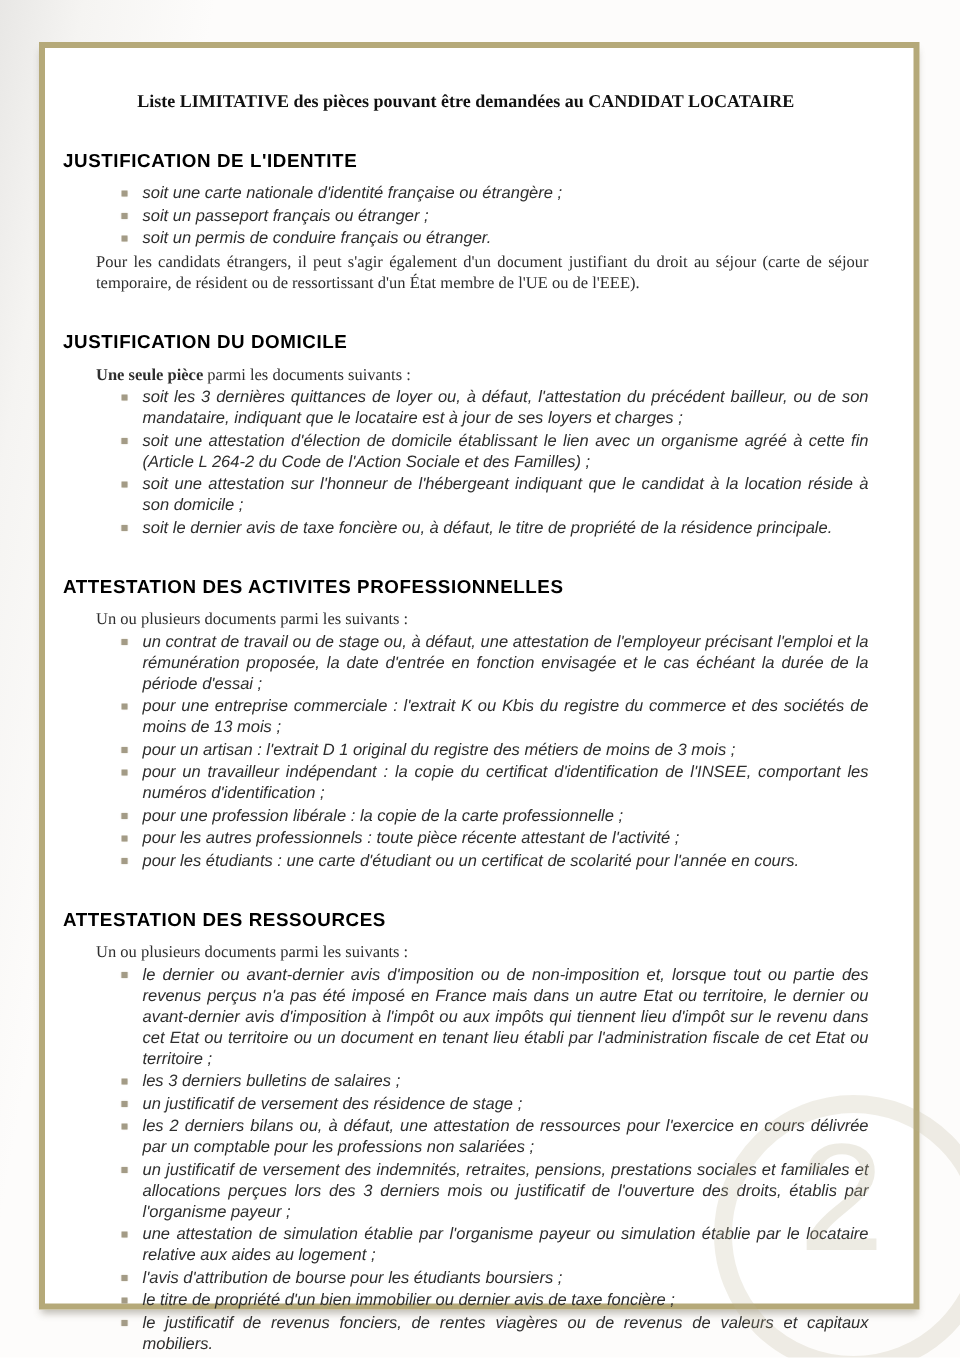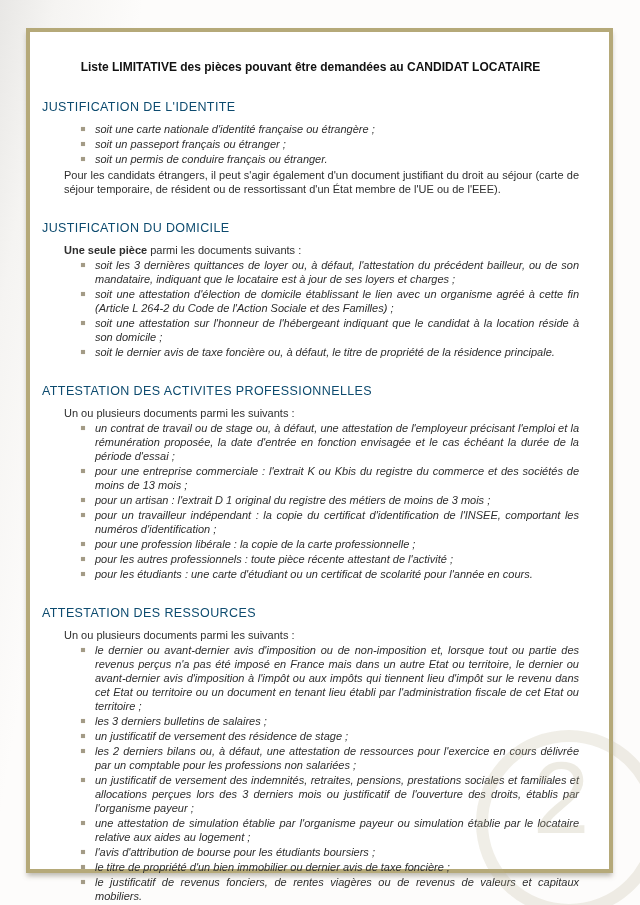--- a/index.html
+++ b/index.html
@@ -15,24 +15,24 @@
     padding:22px 30px 0 12px;box-sizing:border-box;
     box-shadow:0 4px 5px -1px rgba(110,104,86,0.45);
   }
   .doc-title{
     margin:0;padding:6px 0 0;
     font-size:12px;line-height:15px;font-weight:bold;color:#111;
     text-align:center;
   }
   h2.sec{
     margin:24px 0 7px;
-    font-size:12.5px;line-height:16px;font-weight:normal;
-    color:#0c4a6e;letter-spacing:0.4px;
+    font-size:12.5px;line-height:16px;font-weight:bold;
+    color:#000000;letter-spacing:0.4px;
   }
-  p{font-size:11px;line-height:14px;margin:0;}
+  p{font-size:11px;line-height:14px;margin:0;font-family:Liberation Serif, serif;}
   .intro{margin:0 0 1px 22px;}
   .foot{margin:2px 0 0 22px;text-align:justify;}
   ul.doc-list{list-style:none;margin:1px 0 0;padding:0 0 0 38px;font-style:italic;}
   ul.doc-list li{
     position:relative;padding-left:15px;margin:0 0 1px;
     font-size:11px;line-height:14px;text-align:justify;
   }
   .blt{
     position:absolute;left:1px;top:5px;width:4px;height:4px;
     background:#a39b86;box-shadow:0 0 1px #c5beab;

